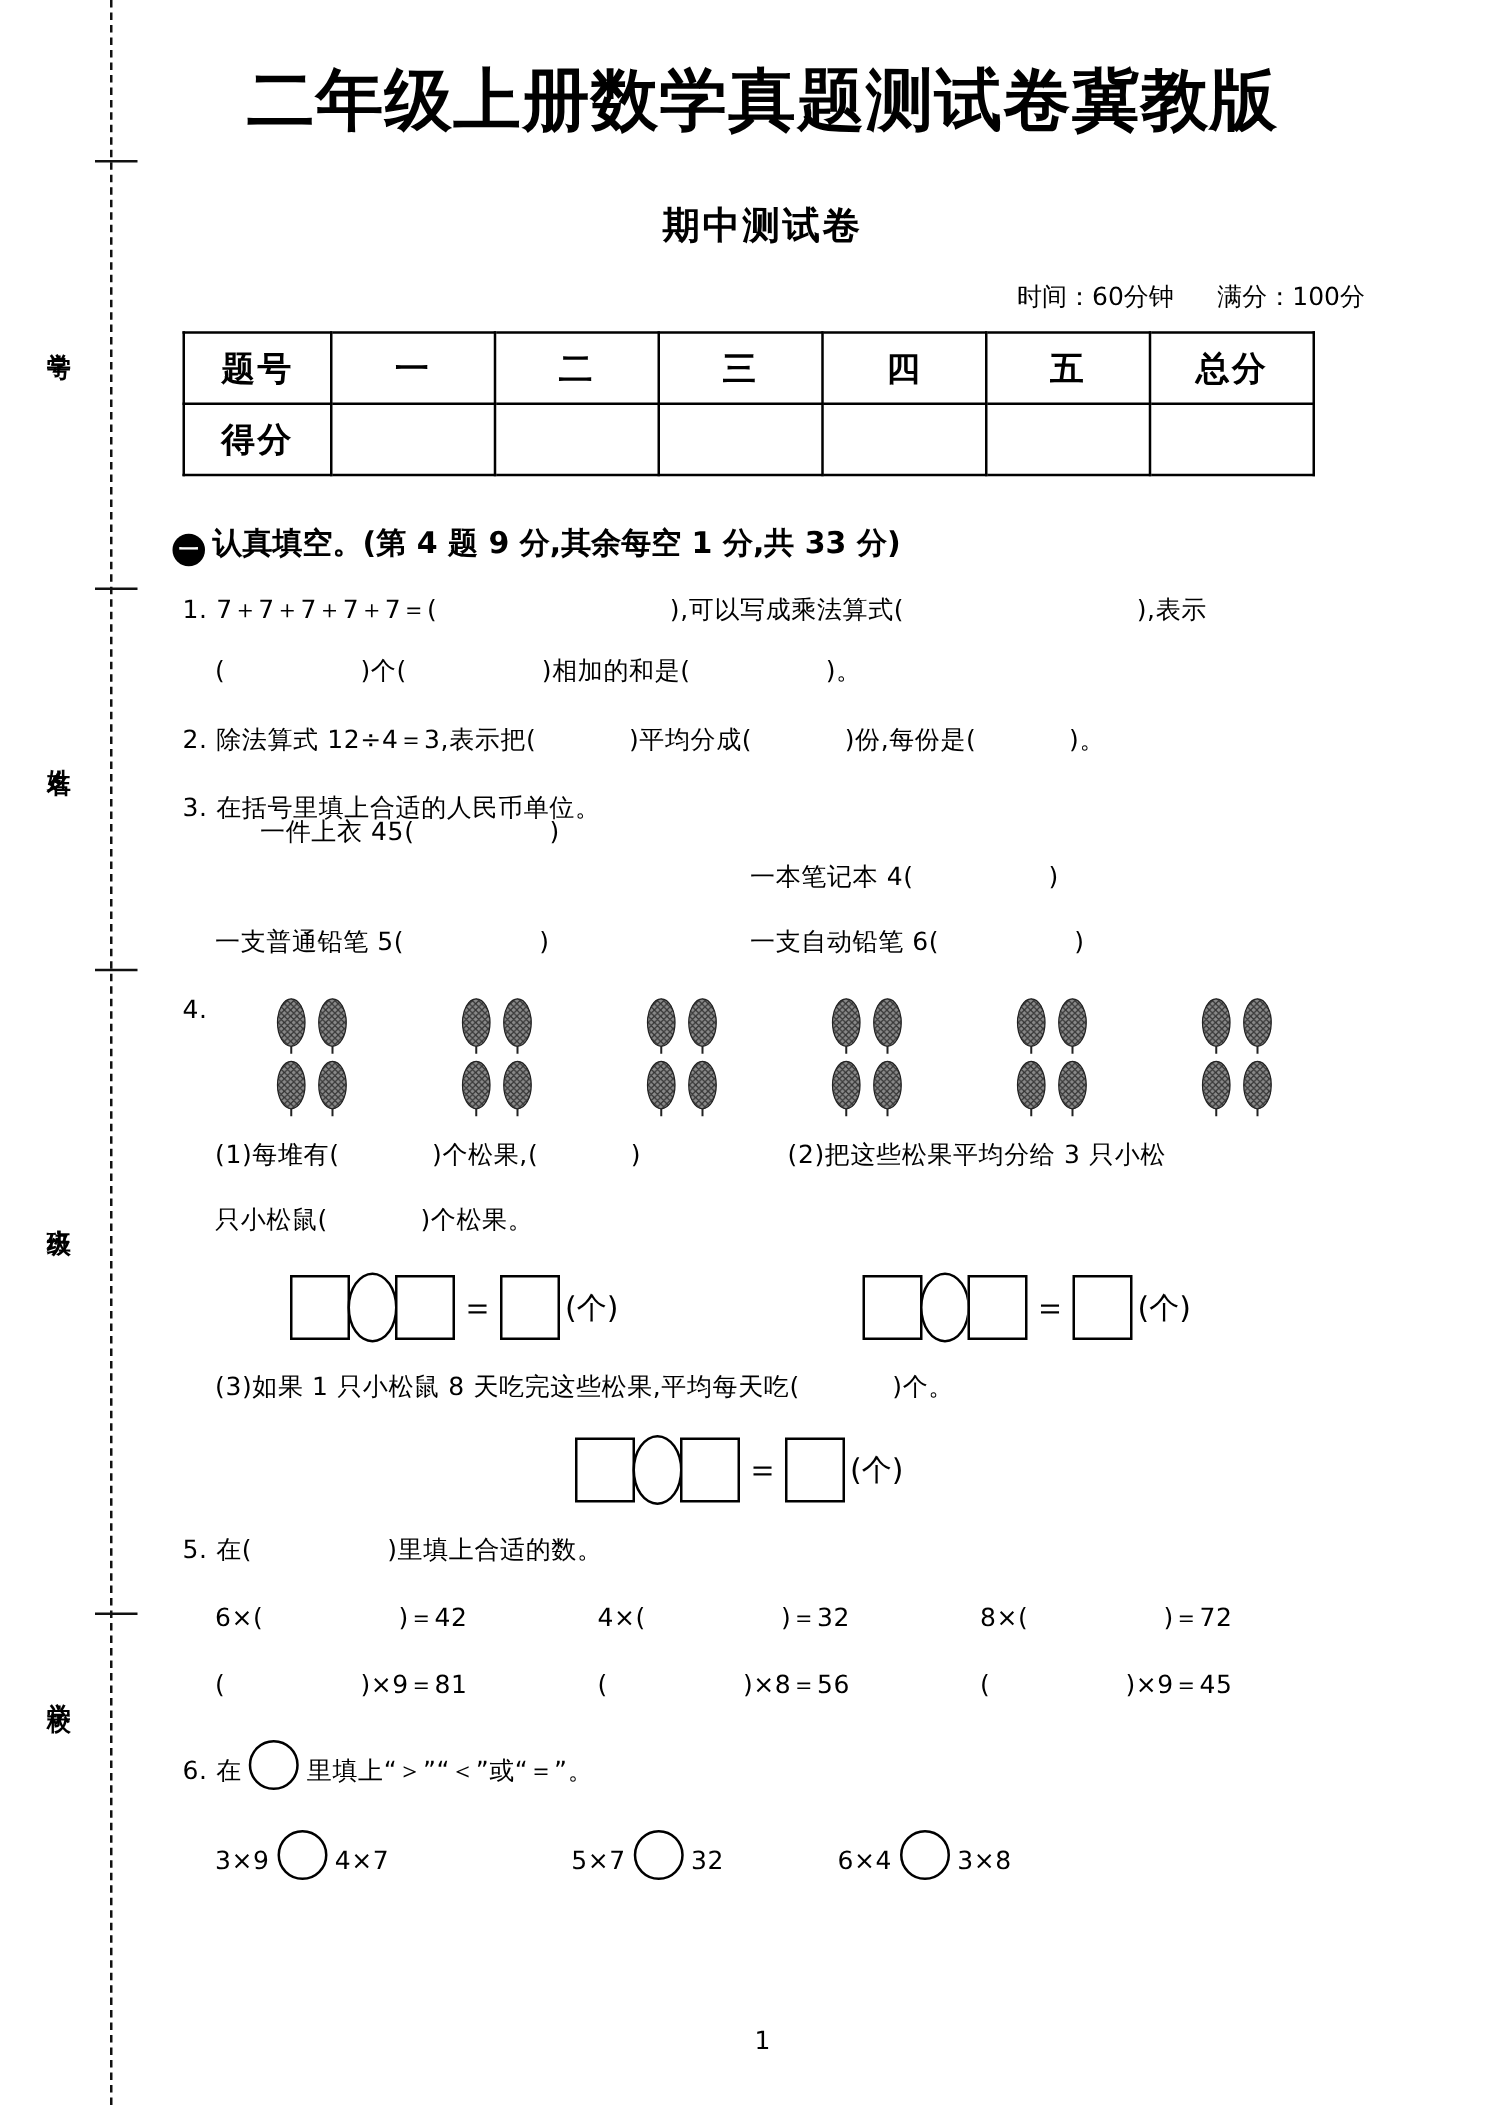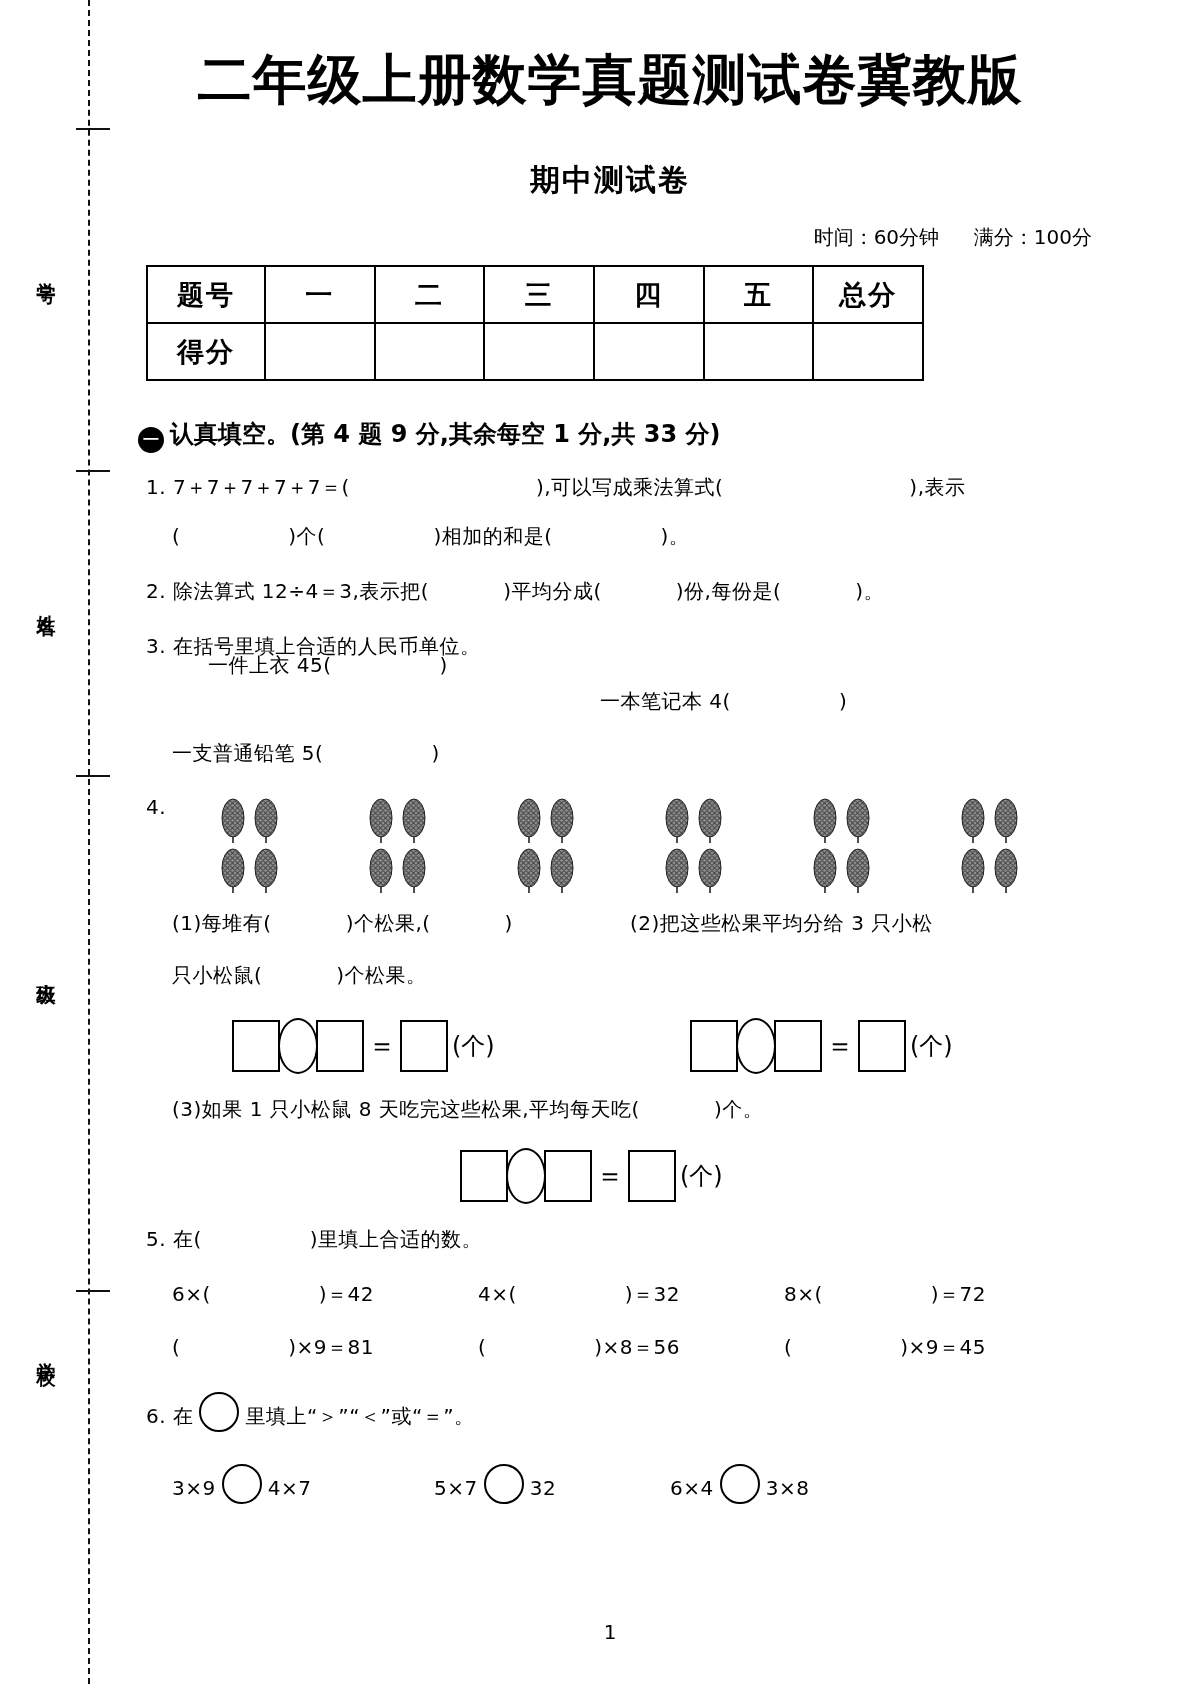--- a/index.html
+++ b/index.html
@@ -96,21 +96,21 @@
     letter-spacing: 0px;
     white-space: nowrap;
   }
   #exam-meta .meta-gap { display:inline-block; width: 22px; }
 
   
   #score-table {
     position: absolute;
     left: 36px;
     top: 265px;
-    width: 778px;
+    width: 906px;
     border-collapse: collapse;
     table-layout: fixed;
   }
   #score-table td {
     border: 2px solid #000;
     height: 53px;
     text-align: center;
     vertical-align: middle;
     font-family: "DejaVu Sans", serif;
     font-size: 27px;
@@ -297,20 +297,23 @@
   <div class="q" style="left:36px; top:633px;">3. 在括号里填上合适的人民币单位。</div>
   <div class="q" style="left:62px; top:652px;margin-left:36px;">
     <span>一件上衣 45(</span><span class="blank-lg"></span><span>)</span>
   </div>
   <div class="q" style="left:490px; top:688px;">
     <span>一本笔记本 4(</span><span class="blank-lg"></span><span>)</span>
   </div>
   <div class="q" style="left:62px; top:740px;">
     <span>一支普通铅笔 5(</span><span class="blank-lg"></span><span>)</span>
   </div>
+  <div class="q" style="left:490px; top:740px;">
+    <span>一支自动铅笔 6(</span><span class="blank-lg"></span><span>)</span>
+  </div>
 
   <div class="q" style="left:36px; top:795px;">4.</div>
 
   <div id="pinecones">
       <div class="cone-group" style="left: 0px; top: 0px;">
         <div class="cone" style="left: 0px; top: 0px;">
     <svg width="26" height="46" viewBox="0 0 26 46" xmlns="http://www.w3.org/2000/svg">
       <defs>
         <pattern id="scale0_0_0" width="5" height="5" patternUnits="userSpaceOnUse">
           <path d="M0 2.5 L2.5 0 L5 2.5 L2.5 5 Z" fill="none" stroke="#333" stroke-width="1"></path>
@@ -697,21 +700,21 @@
     <span>(</span><span class="blank-lg"></span><span>)×9＝45</span>
   </div>
 
   <div class="q" style="left:36px; top:1392px;">
     <span>6. 在</span><span class="cmp-circle"></span><span>里填上“＞”“＜”或“＝”。</span>
   </div>
 
   <div class="q" style="left:62px; top:1464px;">
     <span>3×9</span><span class="cmp-circle"></span><span>4×7</span>
   </div>
-  <div class="q" style="left:324px; top:1464px;text-align:center;">
+  <div class="q" style="left:347px; top:1464px;text-align:center;">
     <span>5×7</span><span class="cmp-circle"></span><span>32</span>
   </div>
   <div class="q" style="left:560px; top:1464px;">
     <span>6×4</span><span class="cmp-circle"></span><span>3×8</span>
   </div>
 
   <div id="page-num">1</div>
 </div>
 
 </body></html>

